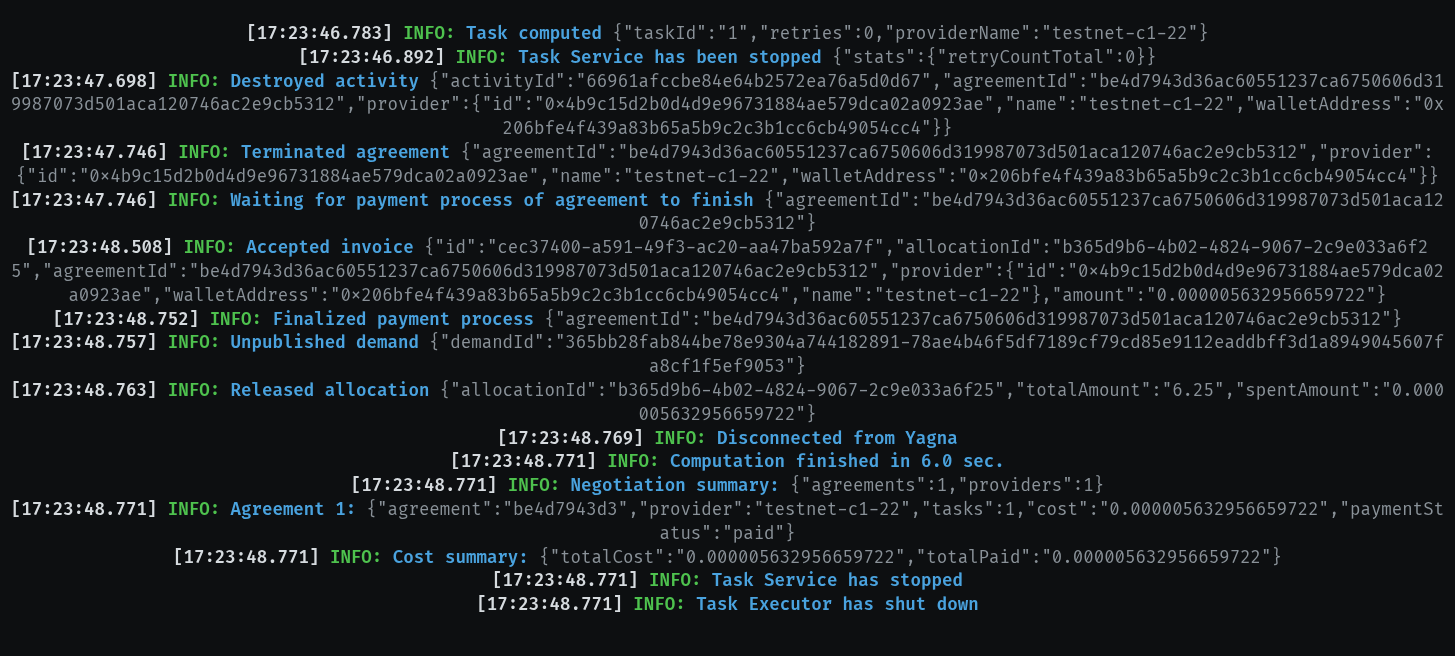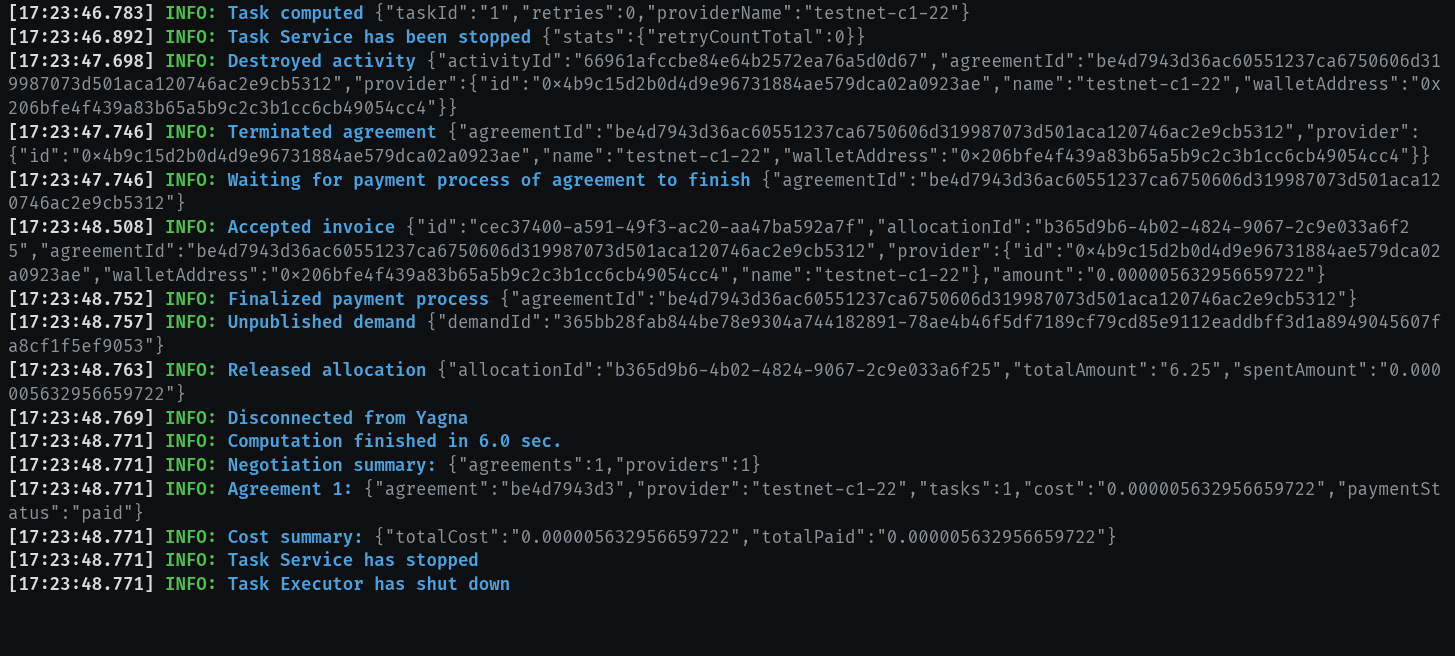--- a/index.html
+++ b/index.html
@@ -5,25 +5,26 @@
   html, body {
     margin: 0;
     padding: 0;
     background: #0d0f11;
     color: #aeb7bd;
     font-family: "Fira Code", "JetBrains Mono", "SFMono-Regular", ui-monospace, Menlo, Consolas, monospace;
     font-size: 17px;
     line-height: 1.4;
   }
   #log {
-    padding: 2px 8px;
+    padding: 22px 8px;
     white-space: pre-wrap;
     word-break: break-all;
     width: 1455px;
     box-sizing: border-box;
+    text-align: center;
   }
   .line { display: block; }
   .ts { color: #d6dbdf; font-weight: 600; }
   .lvl-info { color: #4ec24e; font-weight: 600; }
   .msg { color: #4aa3df; font-weight: 600; }
   .json { color: #8a9299; }
 </style>
 </head>
 <body>
 

